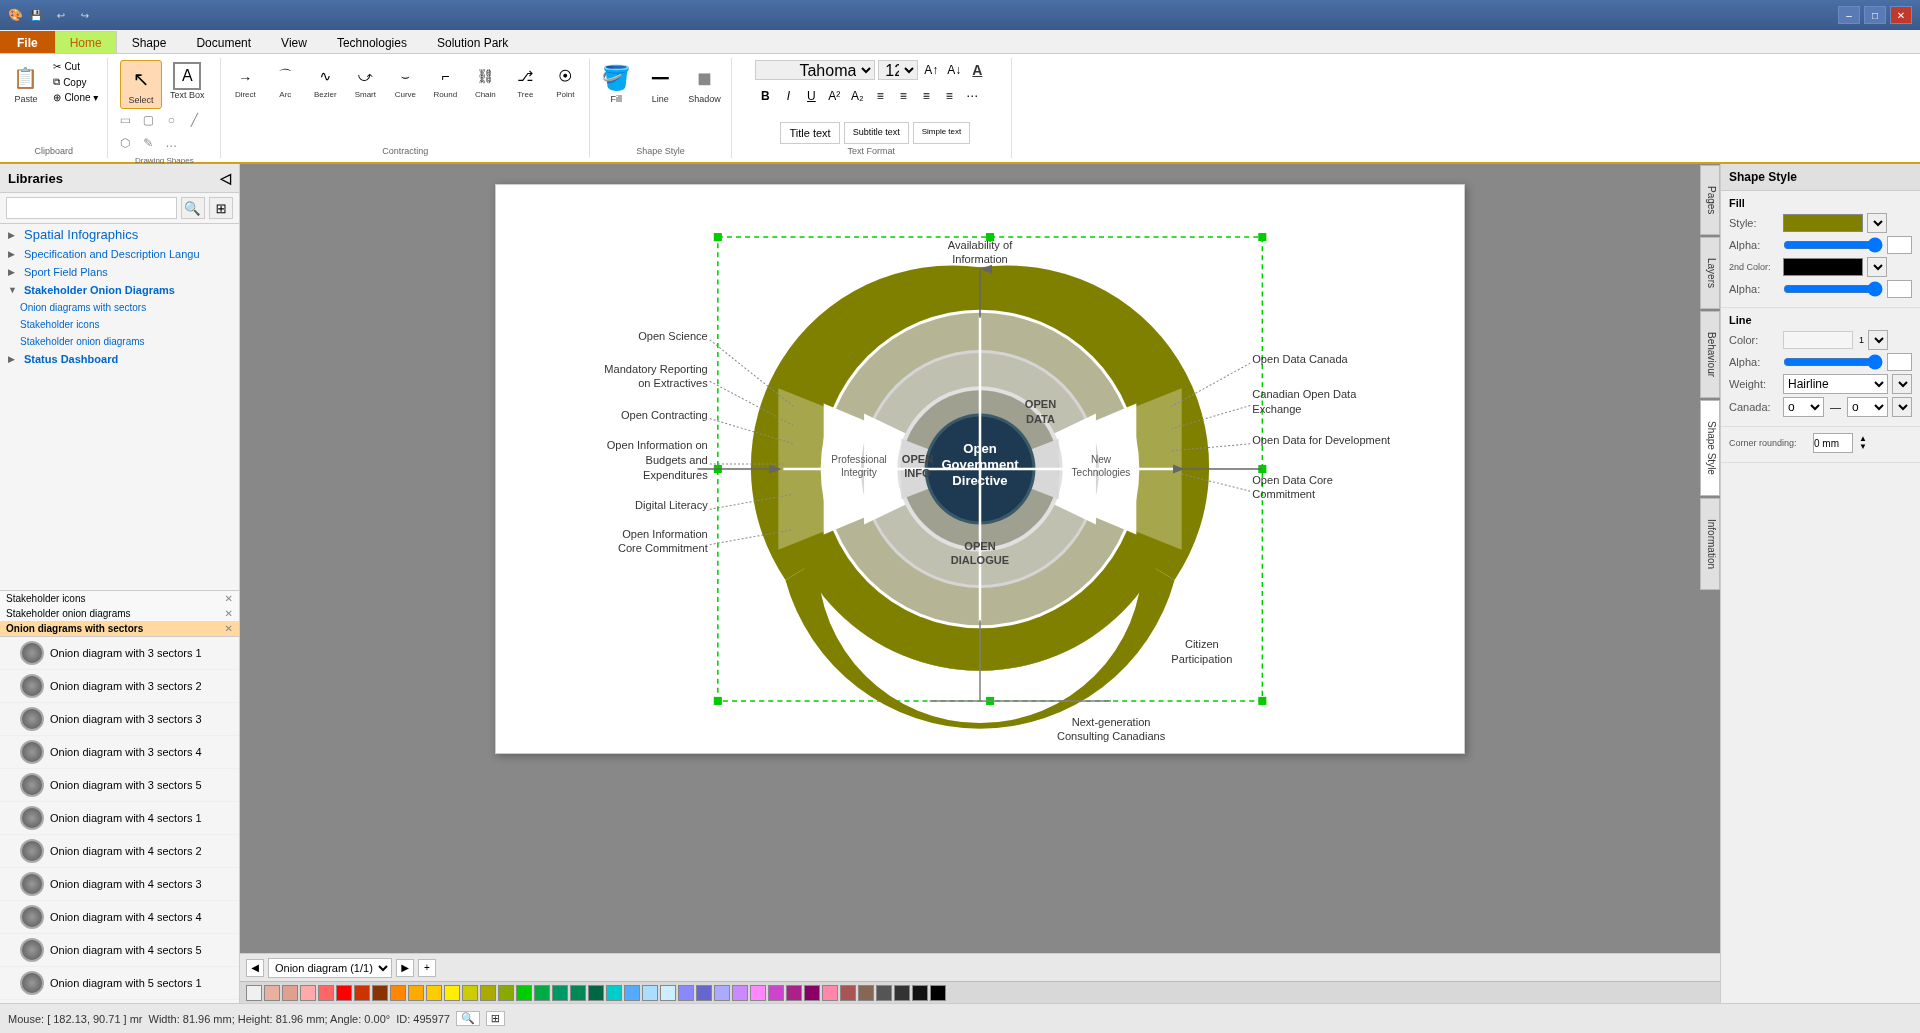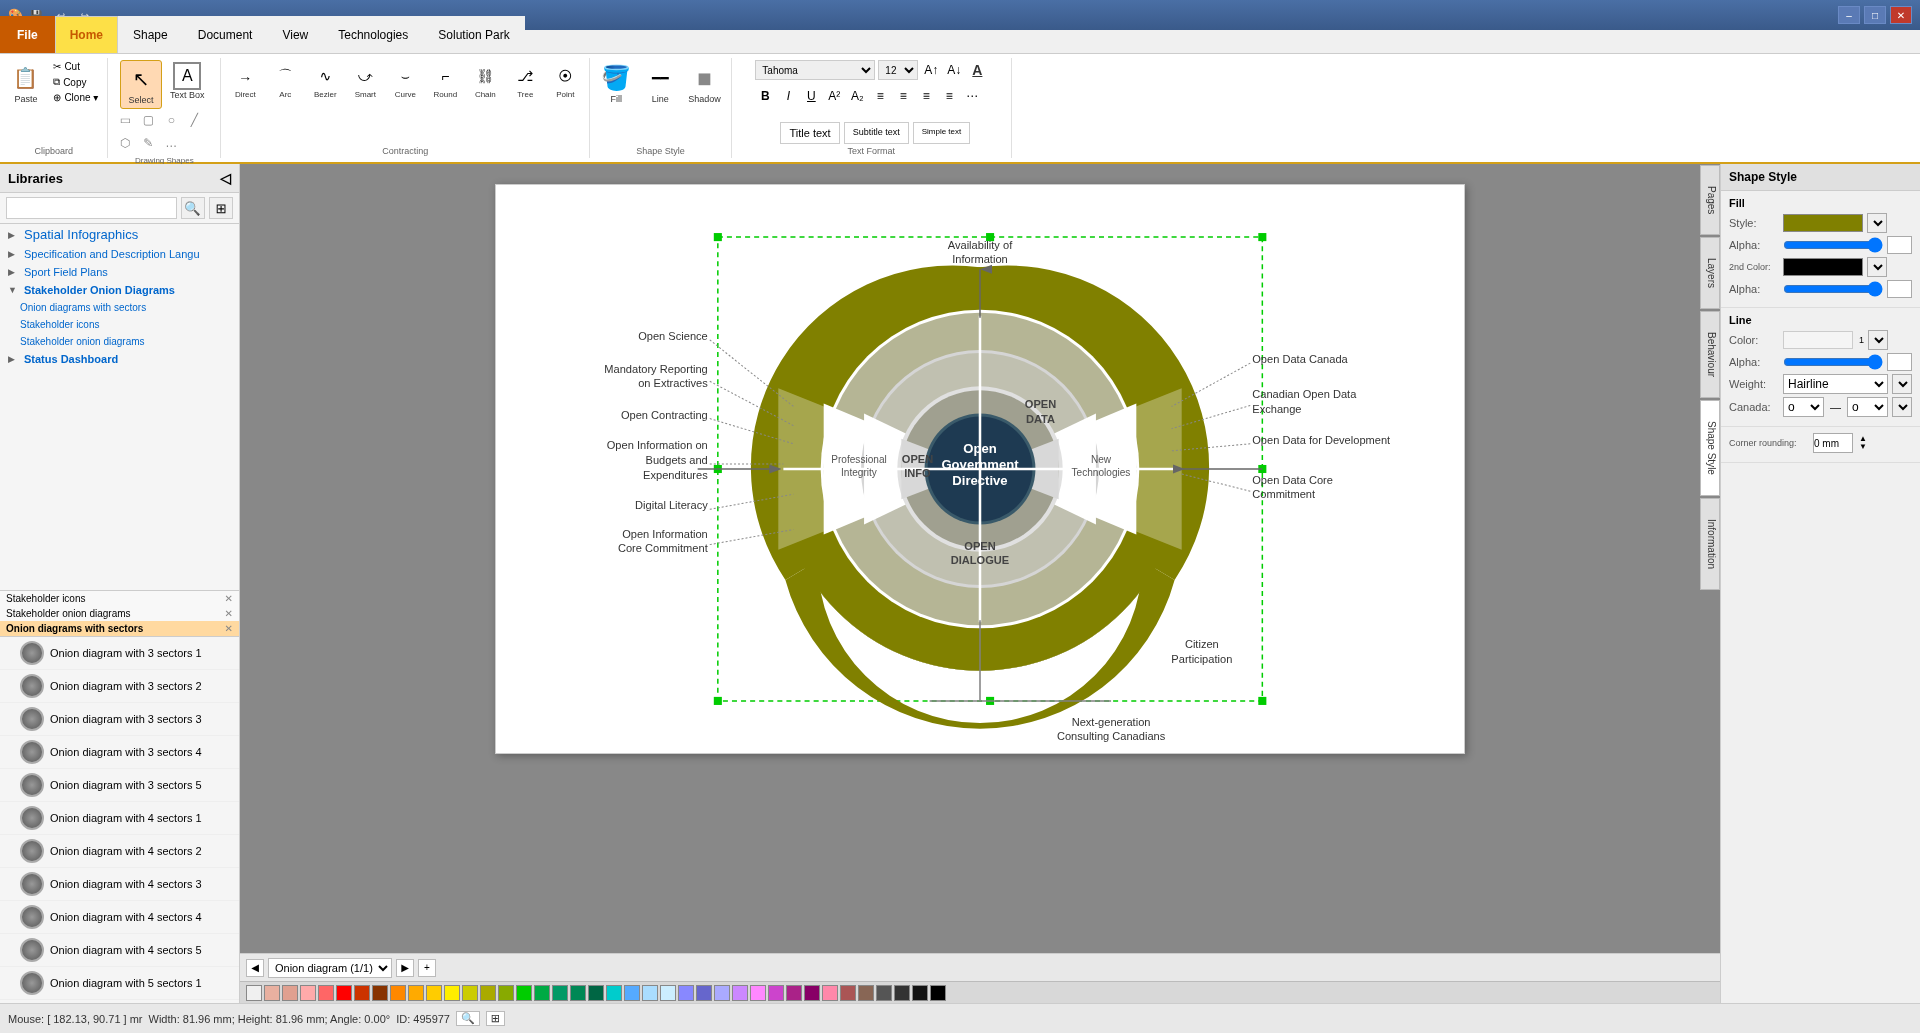--- a/index.html
+++ b/index.html
@@ -31,29 +31,29 @@
       align-items: flex-end;
       border-bottom: 1px solid #ccc;
     }
     .ribbon-tab {
       padding: 4px 14px;
       font-size: 12px;
       cursor: pointer;
       border: 1px solid transparent;
       border-bottom: none;
       background: #f0f0f0;
-      height: 37px;
+      height: 22px;
       display: flex;
       align-items: center;
     }
     .ribbon-tab.active {
-      background: #fde047;
+      background: #bef264;
       border-color: #ccc;
       border-bottom-color: white;
-      font-weight: bold;
+      font-weight: normal;
       color: #c75a00;
     }
     .ribbon-tab.file {
       background: #c75a00;
       color: white;
       font-weight: bold;
       padding: 4px 16px;
     }
 
     
@@ -132,21 +132,21 @@
       display: flex; align-items: center; justify-content: center;
       cursor: pointer;
       border: 1px solid transparent;
       border-radius: 2px;
       font-size: 12px;
       color: #888;
     }
 
     
     .tf-row { display: flex; align-items: center; gap: 3px; margin-bottom: 2px; }
-    .tf-select { height: 20px; font-size: 10px; border: 1px solid #ccc; padding: 0 2px; }
+    .tf-select { height: 20px; font-size: 16px; border: 1px solid #ccc; padding: 0 2px; text-align: right; }
     .tf-btn { width: 20px; height: 20px; display: flex; align-items: center; justify-content: center; font-size: 12px; cursor: pointer; border: 1px solid transparent; border-radius: 2px; }
 
     
     #main-layout {
       display: flex;
       height: calc(1033px - 30px - 24px - 110px - 30px);
     }
 
     
     #sidebar {

